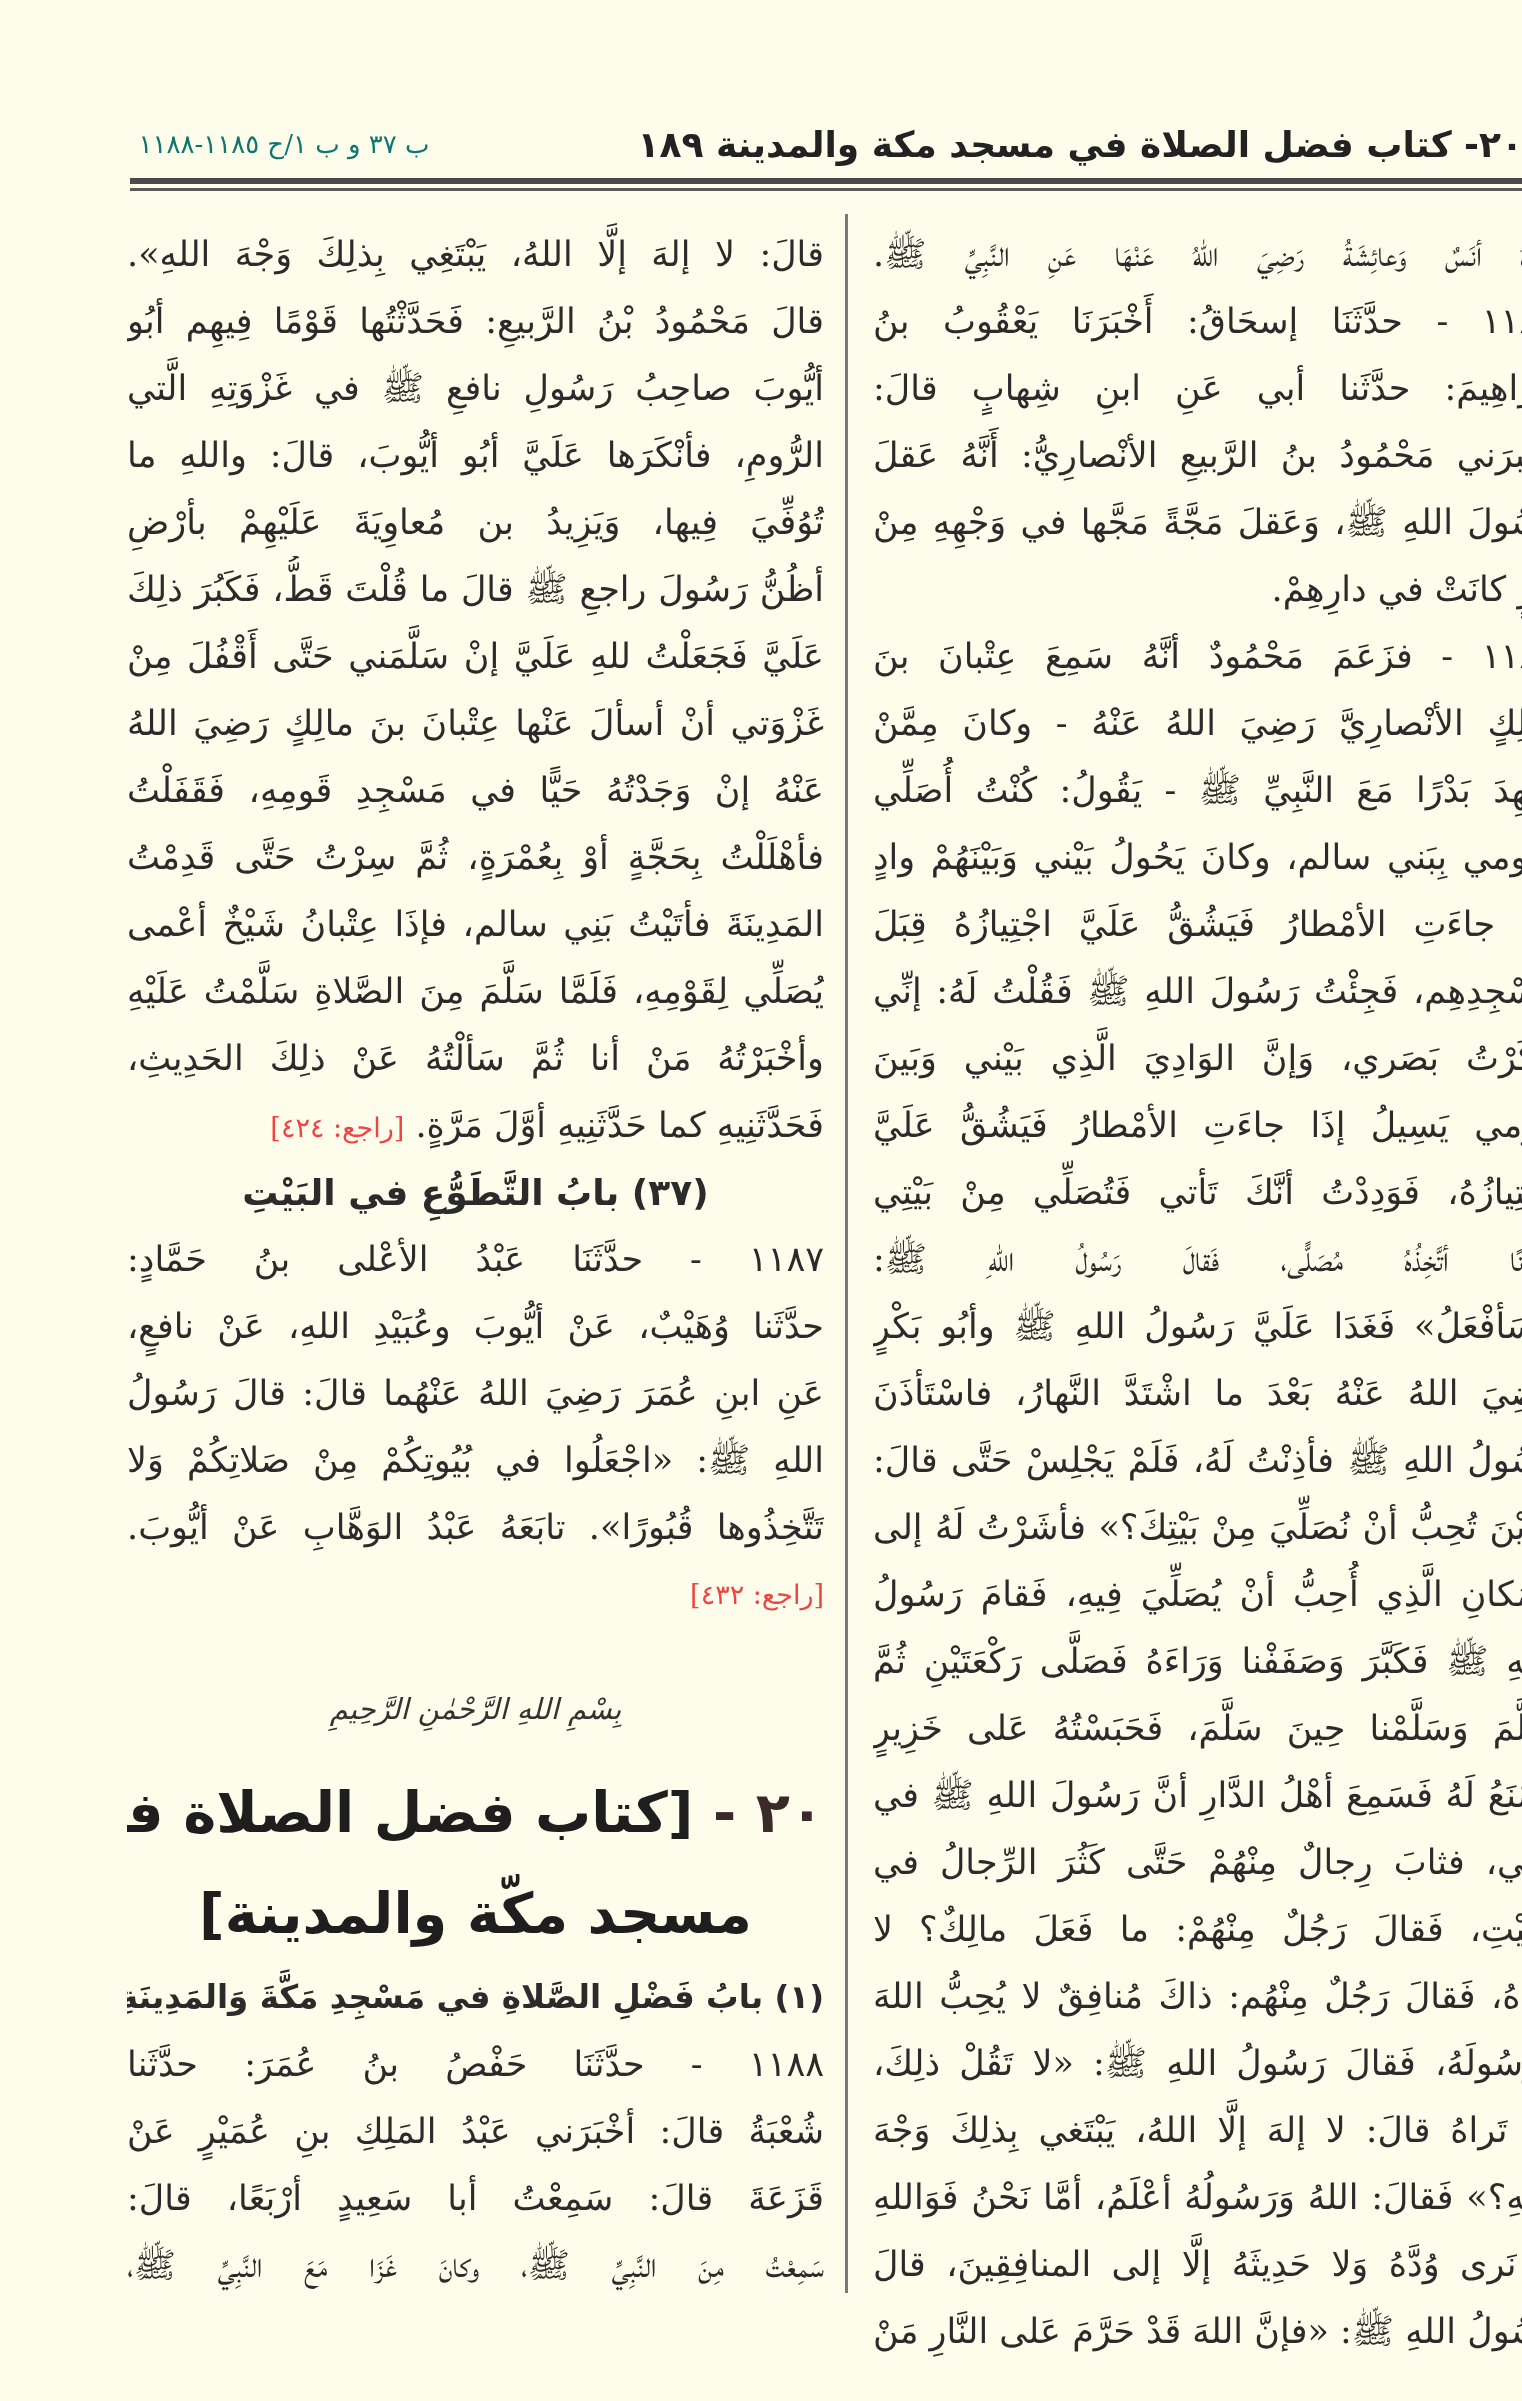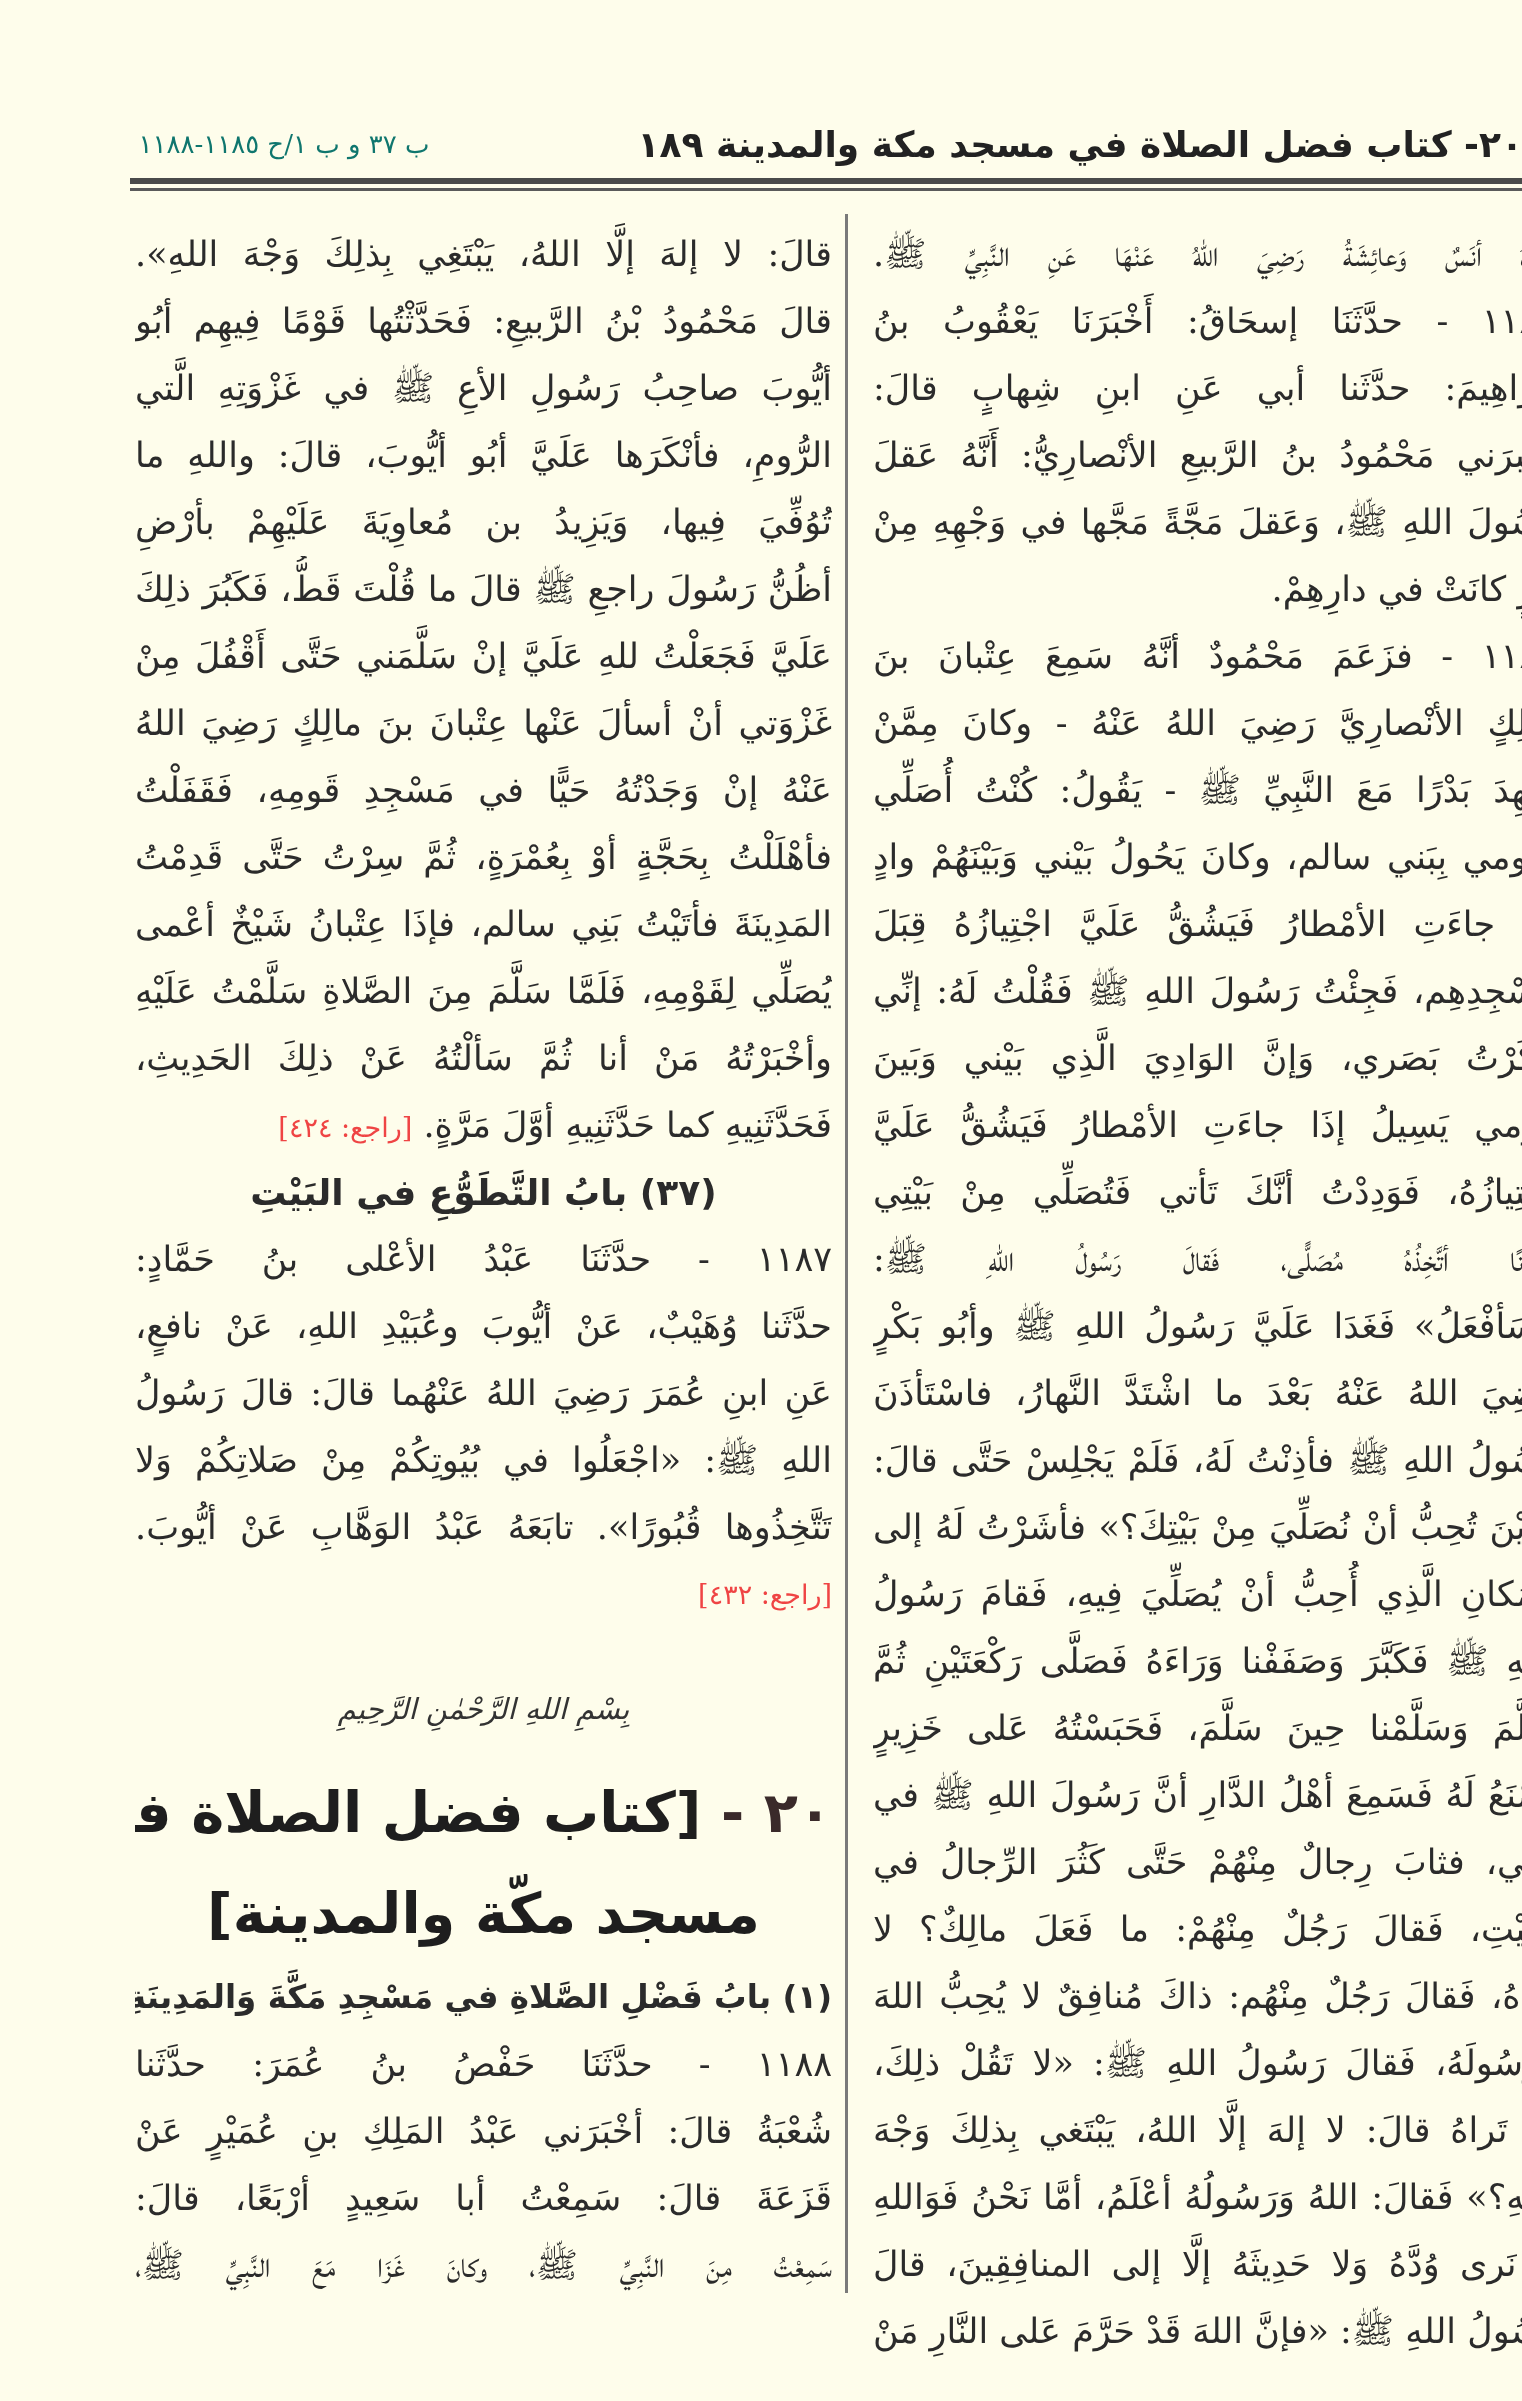--- a/index.html
+++ b/index.html
@@ -78,21 +78,21 @@
     text-align: justify;
     text-align-last: justify;
     font-size: 35px;
     line-height: 67px;
   }
   .col-right {
     left: 873px;
     width: 684px;
   }
   .col-left {
-    left: 135px;
+    left: 127px;
     width: 697px;
   }
   .line {
     display: block;
     white-space: nowrap;
     overflow: hidden;
     height: 67px;
   }
   .ref {
     font-size: 27px;
@@ -173,21 +173,21 @@
     <span class="line">وَرَسُولَهُ، فَقالَ رَسُولُ اللهِ ﷺ: «لا تَقُلْ ذلِكَ،</span>
     <span class="line">ألا تَراهُ قالَ: لا إلهَ إلَّا اللهُ، يَبْتَغي بِذلِكَ وَجْهَ</span>
     <span class="line">اللهِ؟» فَقالَ: اللهُ وَرَسُولُهُ أعْلَمُ، أمَّا نَحْنُ فَوَاللهِ</span>
     <span class="line">لا نَرى وُدَّهُ وَلا حَدِيثَهُ إلَّا إلى المنافِقِينَ، قالَ</span>
     <span class="line">رَسُولُ اللهِ ﷺ: «فإنَّ اللهَ قَدْ حَرَّمَ عَلى النَّارِ مَنْ</span>
   </div>
 
   <div class="column col-left">
     <span class="line">قالَ: لا إلهَ إلَّا اللهُ، يَبْتَغِي بِذلِكَ وَجْهَ اللهِ».</span>
     <span class="line">قالَ مَحْمُودُ بْنُ الرَّبيعِ: فَحَدَّثْتُها قَوْمًا فِيهِم أبُو</span>
-    <span class="line">أيُّوبَ صاحِبُ رَسُولِ الأعِ ﷺ في غَزْوَتِهِ الَّتي</span>
+    <span class="line">أيُّوبَ صاحِبُ رَسُولِ نافعِ ﷺ في غَزْوَتِهِ الَّتي</span>
     <span class="line">الرُّومِ، فأنْكَرَها عَلَيَّ أبُو أيُّوبَ، قالَ: واللهِ ما</span>
     <span class="line">تُوُفِّيَ فِيها، وَيَزِيدُ بن مُعاوِيَةَ عَلَيْهِمْ بأرْضِ</span>
     <span class="line">أظُنُّ رَسُولَ راجعِ ﷺ قالَ ما قُلْتَ قَطُّ، فَكَبُرَ ذلِكَ</span>
     <span class="line">عَلَيَّ فَجَعَلْتُ للهِ عَلَيَّ إنْ سَلَّمَني حَتَّى أَقْفُلَ مِنْ</span>
     <span class="line">غَزْوَتي أنْ أسألَ عَنْها عِتْبانَ بنَ مالِكٍ رَضِيَ اللهُ</span>
     <span class="line">عَنْهُ إنْ وَجَدْتُهُ حَيًّا في مَسْجِدِ قَومِهِ، فَقَفَلْتُ</span>
     <span class="line">فأهْلَلْتُ بِحَجَّةٍ أوْ بِعُمْرَةٍ، ثُمَّ سِرْتُ حَتَّى قَدِمْتُ</span>
     <span class="line">المَدِينَةَ فأتَيْتُ بَنِي سالم، فإذَا عِتْبانُ شَيْخٌ أعْمى</span>
     <span class="line">يُصَلِّي لِقَوْمِهِ، فَلَمَّا سَلَّمَ مِنَ الصَّلاةِ سَلَّمْتُ عَلَيْهِ</span>
     <span class="line">وأخْبَرْتُهُ مَنْ أنا ثُمَّ سَألْتُهُ عَنْ ذلِكَ الحَدِيثِ،</span>

